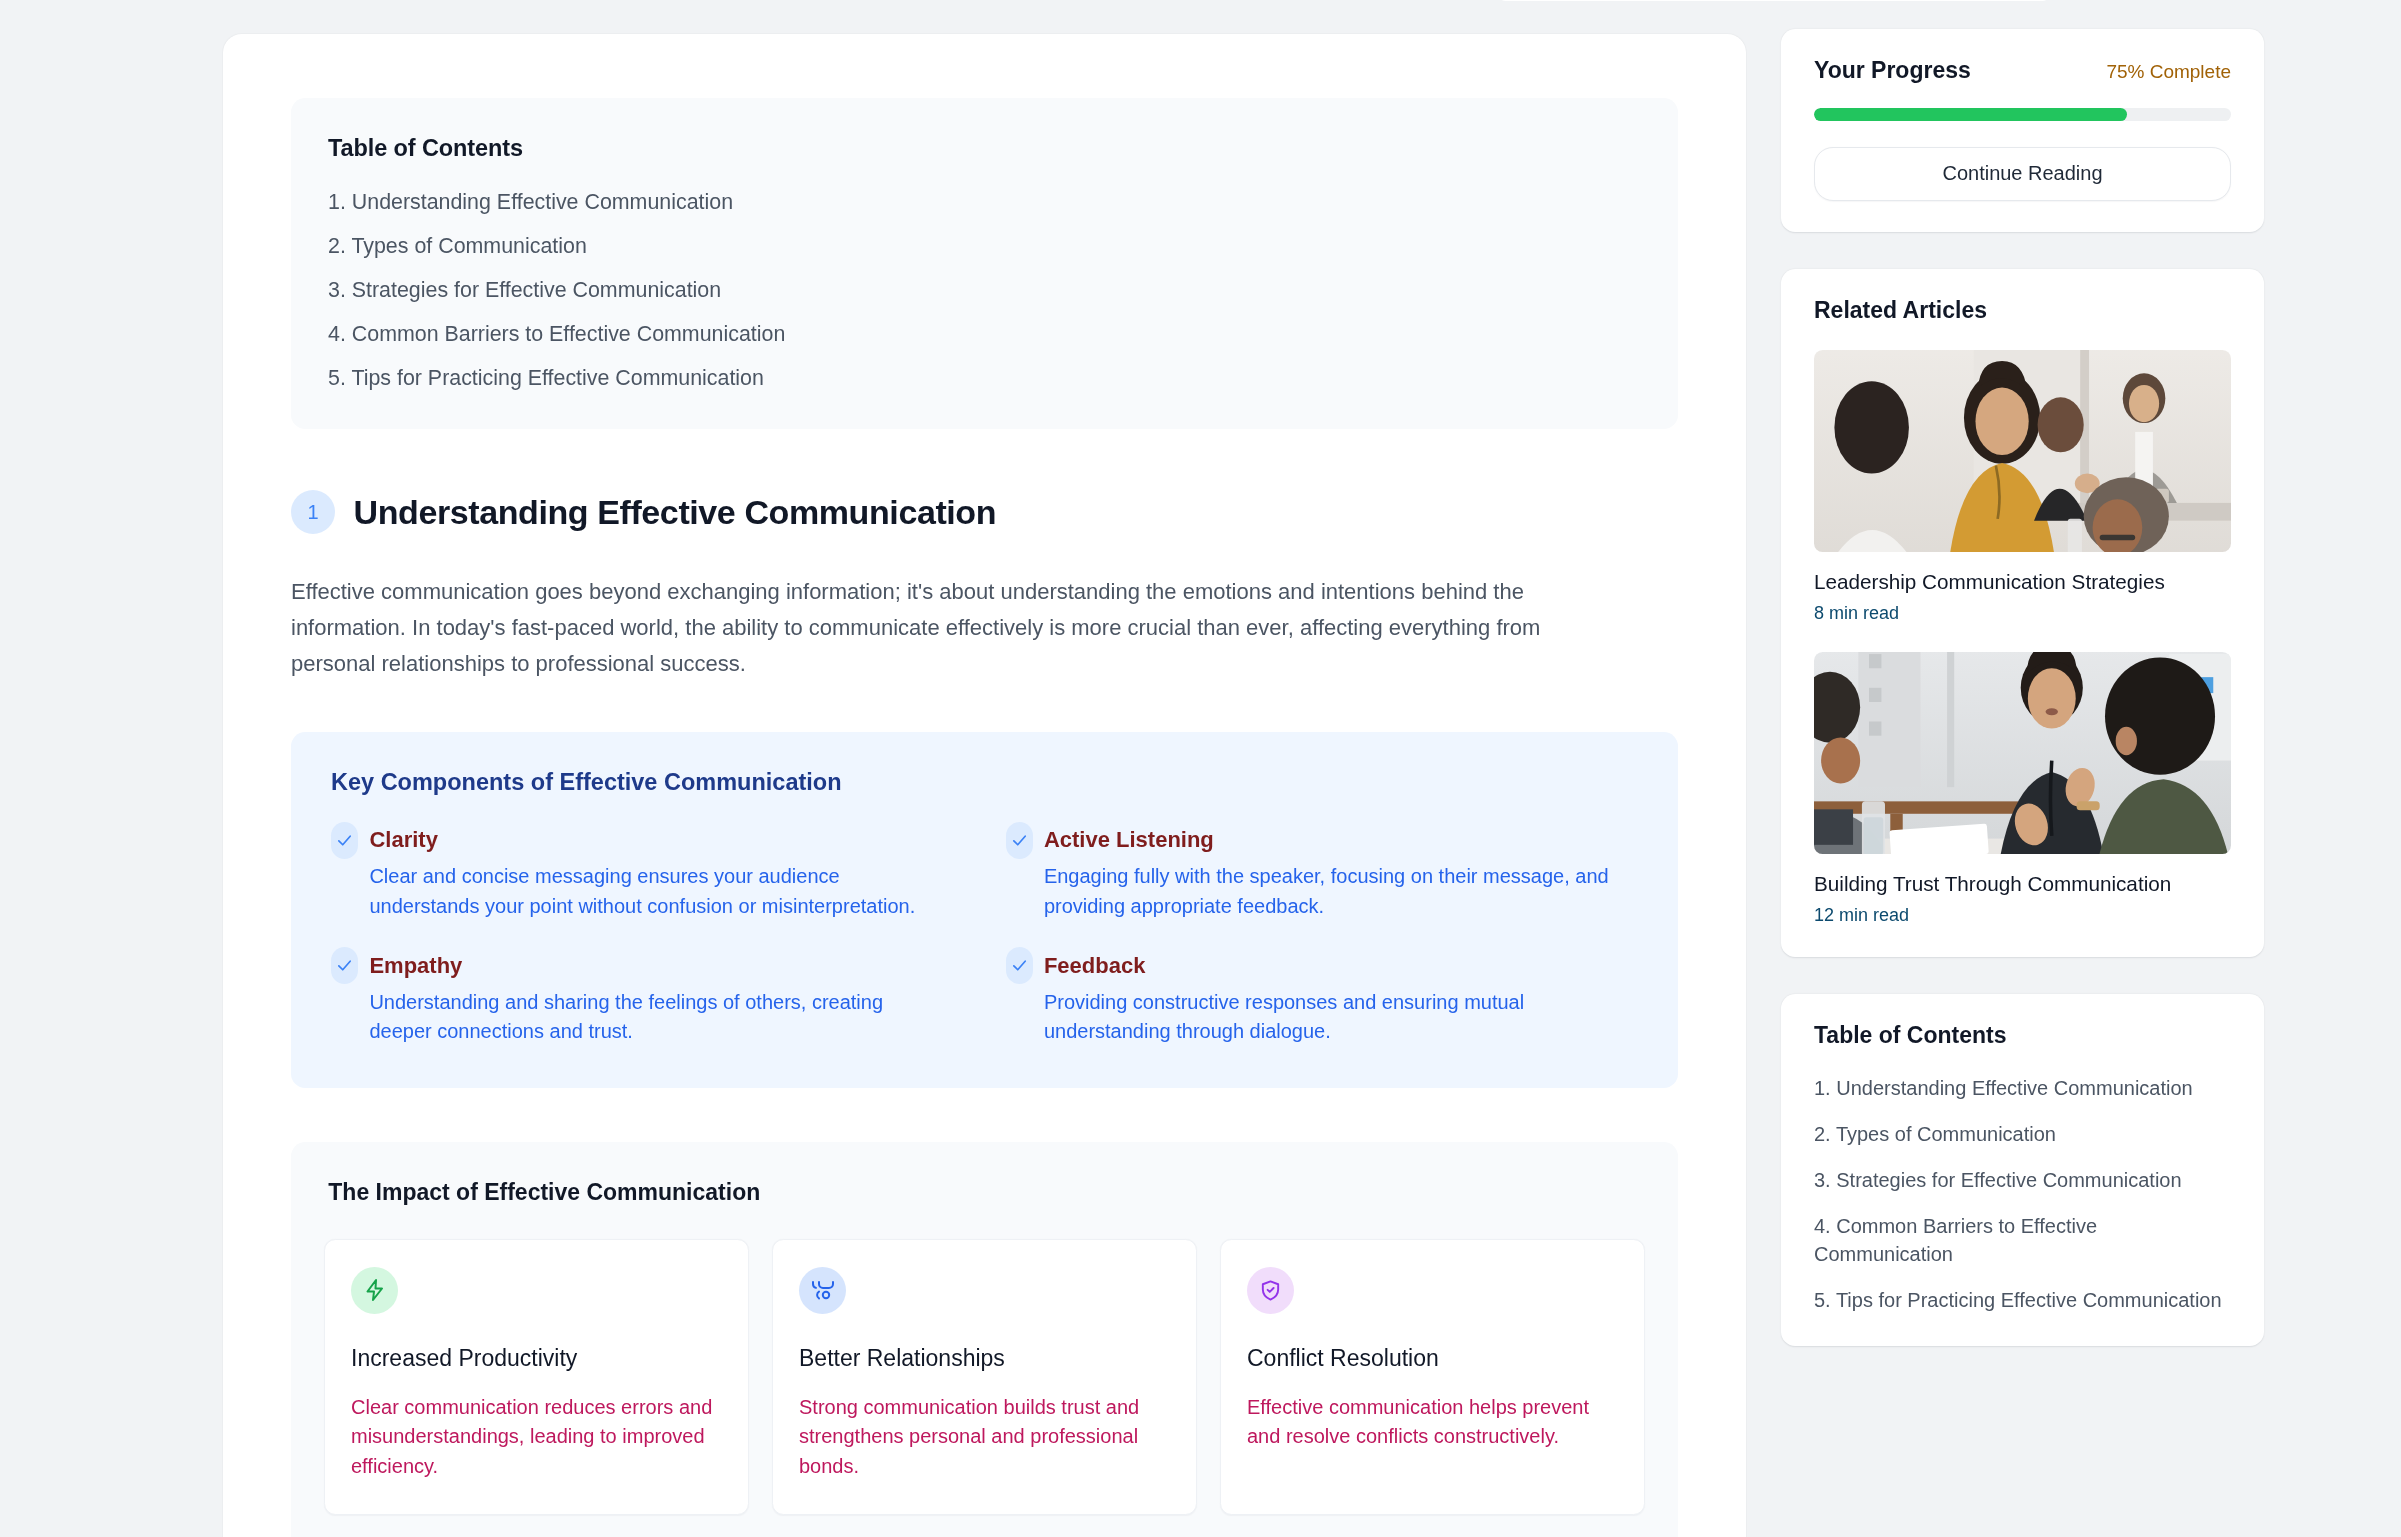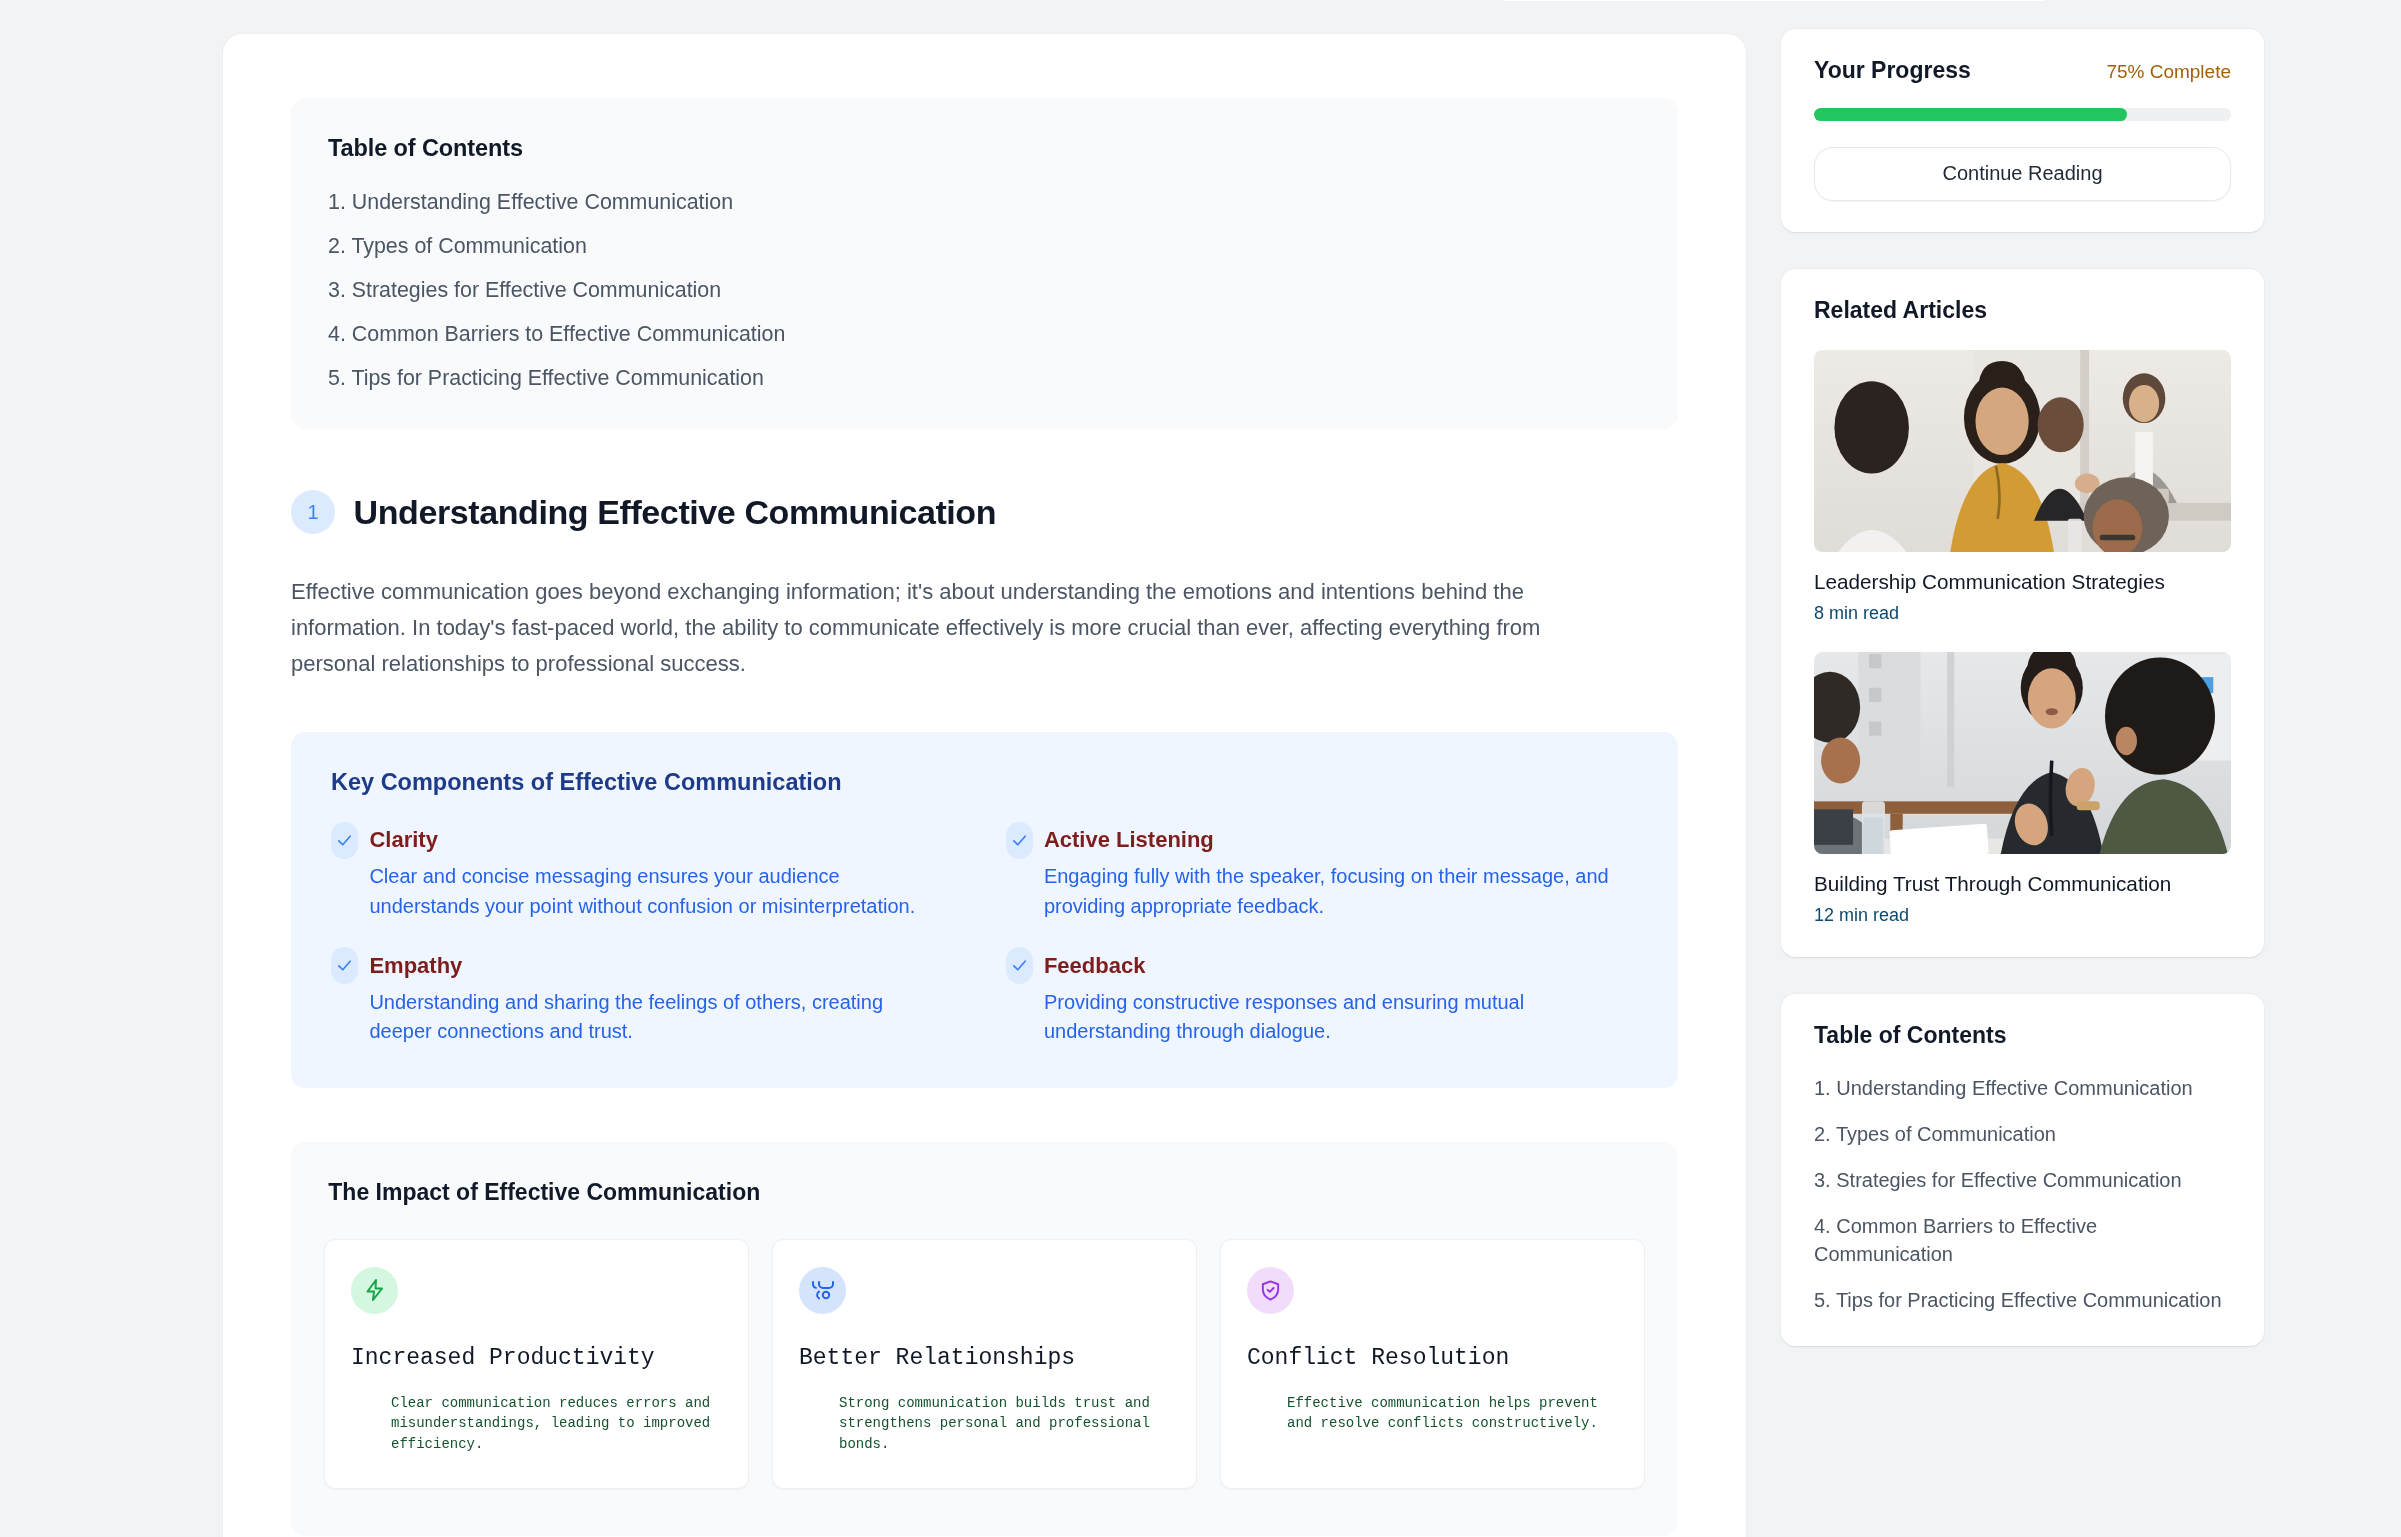--- a/index.html
+++ b/index.html
@@ -143,21 +143,20 @@
     font-size: 23px;
     font-weight: bold;
     color: #111827;
     margin-bottom: 33px;
     padding-left: 4.3px;
   }
   .impact-grid {
     display: grid;
     grid-template-columns: 1fr 1fr 1fr;
     gap: 23px;
-    font-family: Liberation Mono, monospace;
   }
   .impact-card {
     background: #ffffff;
     border: 0.7px solid #eef1f5;
     border-radius: 11.4px;
     padding: 27px 26px 33px 26px;
     box-shadow: 0 0.7px 1.4px rgba(16,24,40,0.04);
   }
   .impact-icon {
     width: 47px; height: 47px;
@@ -168,24 +167,23 @@
   .ic-green { background: #d4f7e0; }
   .ic-blue  { background: #d5e4fd; }
   .ic-purple{ background: #f1ddfb; }
   .impact-card-title {
     font-size: 23px;
     color: #111827;
     margin-bottom: 20px;
     line-height: 1.25;
   }
   .impact-card-desc {
-    font-size: 14px;
+    font-size: 20px;
     line-height: 1.48;
-    color: #14532d;
-    margin-left: 40px;
+    color: #be185d;
   }
 
   
   .sidebar {
     position: absolute;
     left: 1781px;
     top: 28.5px;
     width: 483px;
   }
   .side-card {

